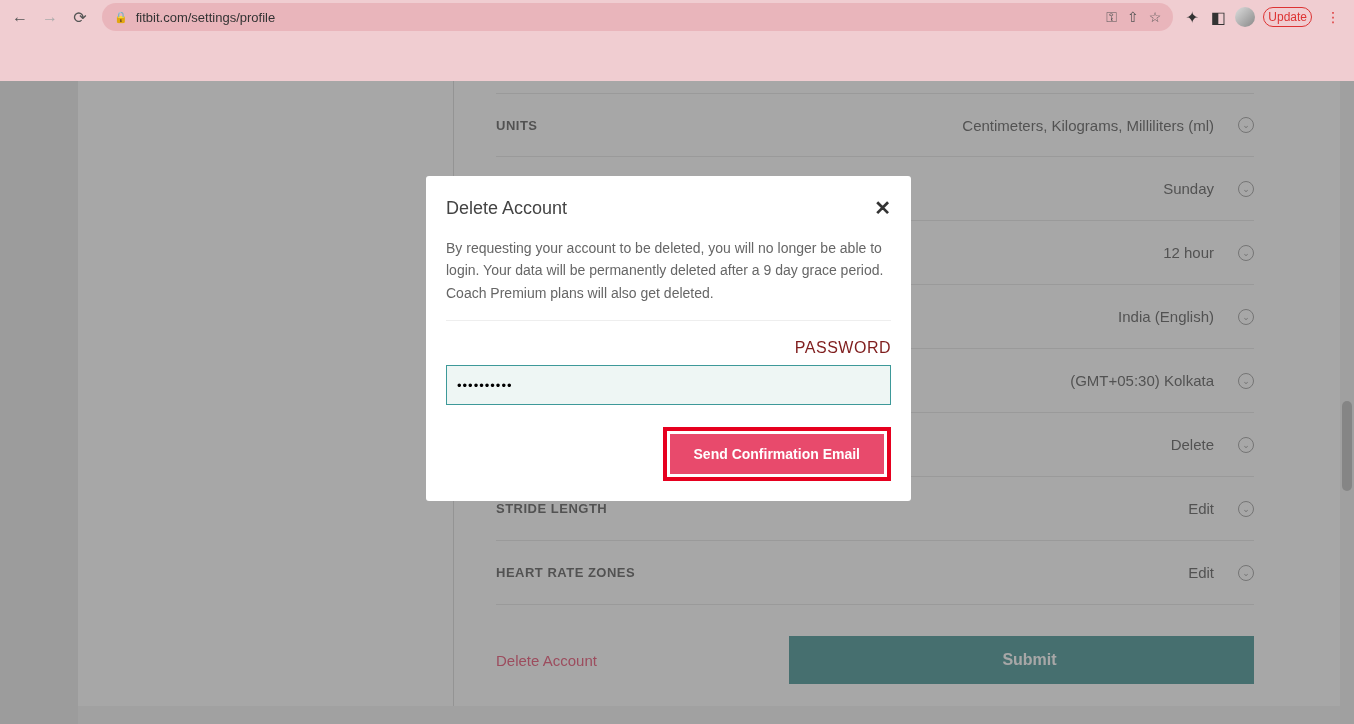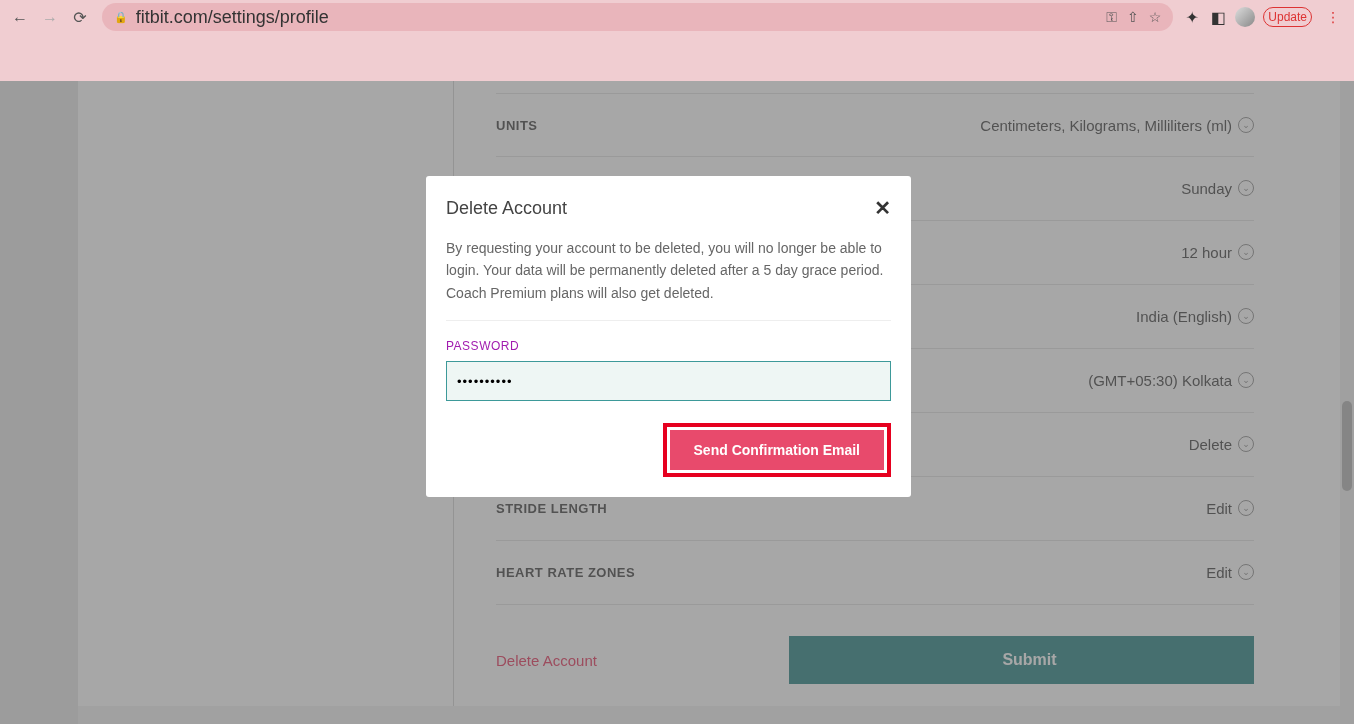--- a/index.html
+++ b/index.html
@@ -20,21 +20,21 @@
       height: 28px;
       background: #e9b5bb;
       border-radius: 14px;
       display: flex;
       align-items: center;
       padding: 0 12px;
       gap: 8px;
       margin: 0 4px;
     }
     .url-bar .lock { font-size: 11px; color: #444; }
-    .url-text { flex: 1; font-size: 18px; color: #333; }
+    .url-text { flex: 1; font-size: 13px; color: #333; }
     .url-icons { display: flex; gap: 10px; align-items: center; }
     .url-icons span { color: #555; font-size: 14px; cursor: pointer; }
     .toolbar-right { display: flex; gap: 8px; align-items: center; }
     .ext-icon { width: 18px; height: 18px; display: flex; align-items: center; justify-content: center; font-size: 16px; color: #333; }
     .avatar-icon { width: 20px; height: 20px; border-radius: 50%; background: linear-gradient(135deg,#ddd,#888); }
     .update-btn { border: 1px solid #d33; color: #d33; border-radius: 12px; padding: 2px 4px; font-size: 12px; cursor: pointer; }
     .menu-dots { color: #d33; font-size: 14px; padding: 0 6px; cursor: pointer; }
     
     .page-viewport {
       position: relative;
@@ -73,21 +73,21 @@
     }
     .setting-row {
       height: 64px;
       border-bottom: 1px solid #e5e5e5;
       display: flex;
       align-items: center;
       justify-content: space-between;
     }
     .setting-row:first-child { border-top: 1px solid #e5e5e5; margin-top: 12px; }
     .setting-label { font-size: 13px; font-weight: 600; color: #555; letter-spacing: 0.5px; }
-    .setting-value { display: flex; align-items: flex-start; gap: 6px; font-size: 15px; color: #555; }
+    .setting-value { display: flex; align-items: center; gap: 24px; font-size: 15px; color: #555; }
     .chevron { width: 16px; height: 16px; border: 1px solid #999; border-radius: 50%; display: inline-flex; align-items: center; justify-content: center; font-size: 9px; color: #999; }
     
     .action-row {
       position: absolute;
       left: 418px;
       right: 100px;
       top: 555px;
       display: flex;
       align-items: center;
       justify-content: space-between;
@@ -125,21 +125,21 @@
       width: 485px;
       background: #fff;
       border-radius: 3px;
       z-index: 20;
       padding: 22px 20px 20px 20px;
     }
     .modal-header { display: flex; justify-content: space-between; align-items: flex-start; margin-bottom: 18px; }
     .modal-title { font-size: 18px; color: #444; }
     .modal-close { font-size: 20px; color: #333; cursor: pointer; line-height: 1; font-weight: bold; }
     .modal-desc { font-size: 14px; color: #666; line-height: 1.6; padding-bottom: 16px; border-bottom: 1px solid #eee; margin-bottom: 18px; }
-    .modal-field-label { font-size: 12px; color: #a21caf; letter-spacing: 0.5px; margin-bottom: 8px; }
+    .modal-field-label { font-size: 16px; color: #7f1d1d; letter-spacing: 0.5px; margin-bottom: 8px; text-align: right; }
     .modal-input {
       width: 100%;
       height: 40px;
       border: 1px solid #3d9999;
       background: #eef6f4;
       padding: 0 10px;
       font-size: 13px;
       letter-spacing: 1px;
       outline: none;
     }
@@ -304,21 +304,21 @@
     </div>
   </div>
 
   <div class="dim-overlay"></div>
 
   <div class="modal">
     <div class="modal-header">
       <div class="modal-title">Delete Account</div>
       <div class="modal-close">✕</div>
     </div>
-    <div class="modal-desc">By requesting your account to be deleted, you will no longer be able to login. Your data will be permanently deleted after a 5 day grace period. Coach Premium plans will also get deleted.</div>
+    <div class="modal-desc">By requesting your account to be deleted, you will no longer be able to login. Your data will be permanently deleted after a 9 day grace period. Coach Premium plans will also get deleted.</div>
     <div class="modal-field-label">PASSWORD</div>
     <input class="modal-input" type="text" value="••••••••••" style="">
     <div class="modal-action-wrap">
       <div class="confirm-highlight">
         <button class="confirm-btn">Send Confirmation Email</button>
       </div>
     </div>
   </div>
 
   <div class="scrollbar-v">

